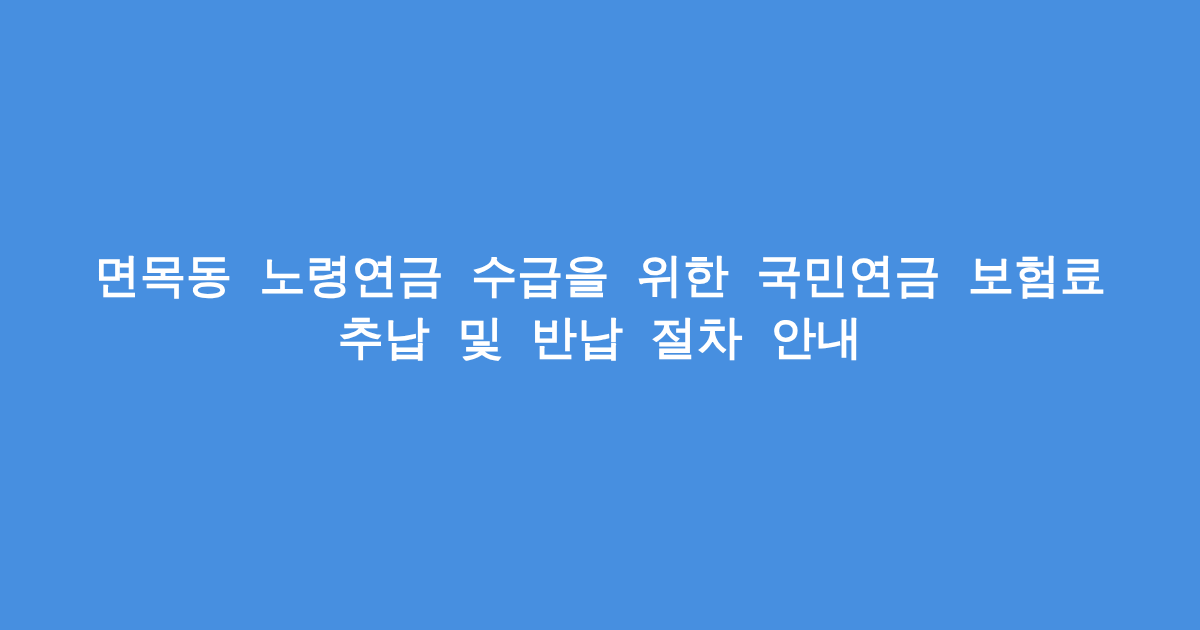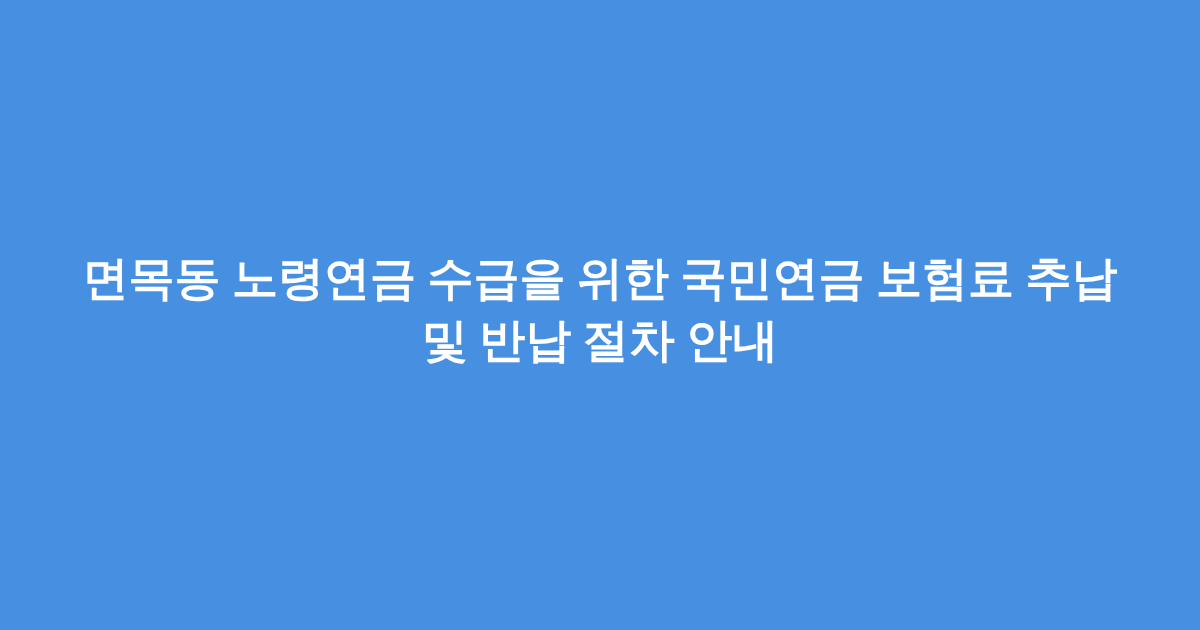--- a/index.html
+++ b/index.html
@@ -35,21 +35,21 @@
     padding: 0;
     
     transform: translateY(-5px);
     text-align: center;
   }
 
   .headline {
     margin: 4px;
     padding: 0;
     color: #ffffff;
-    font-family: Liberation Serif, serif;
+    font-family: Liberation Mono, monospace;
     font-size: 46px;
     font-weight: 700;
     line-height: 62px;
     letter-spacing: 0px;
     word-break: keep-all;
     white-space: pre-line;
     text-rendering: geometricPrecision;
   }
 </style>
 </head>

